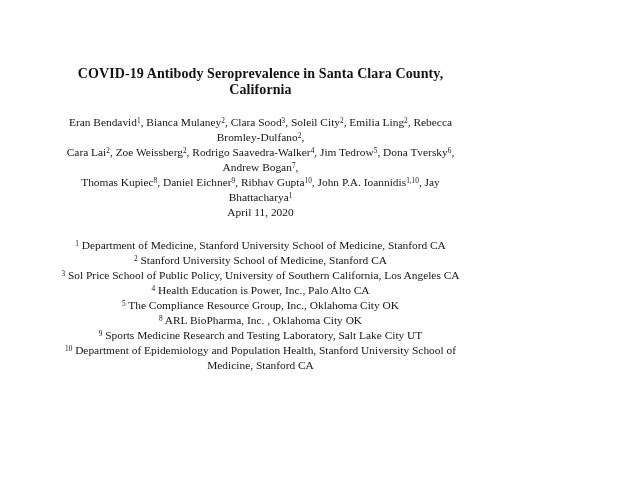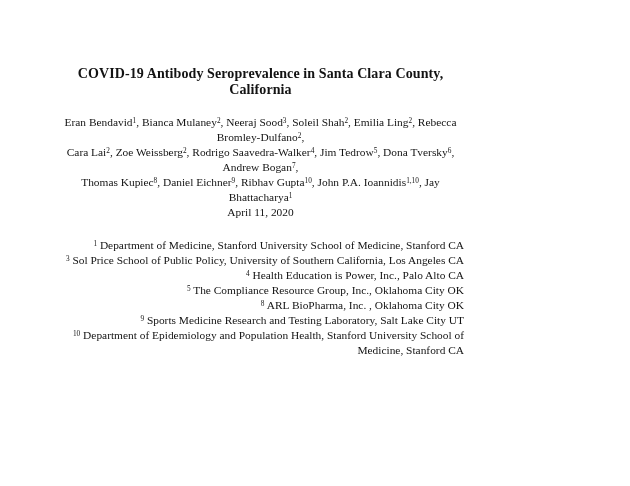--- a/index.html
+++ b/index.html
@@ -37,46 +37,47 @@
   }
   .date {
     text-align: center;
     font-size: 11.4px;
     line-height: 15px;
   }
   .affiliations {
     margin-top: 18px;
     font-size: 11.4px;
     line-height: 15px;
-    text-align: right;
+    text-align: center;
   }
   sup {
     font-size: 7.3px;
     line-height: 0;
     position: relative;
     top: -0.45em;
     vertical-align: baseline;
   }
 </style>
 </head>
 <body>
 
 <div class="page">
   <h1 class="title">COVID-19 Antibody Seroprevalence in Santa Clara County, California</h1>
 
   <div class="authors">
-    <div class="author-line"><span>Eran Bendavid</span><sup>1</sup><span>, Bianca Mulaney</span><sup>2</sup><span>, Neeraj Sood</span><sup>3</sup><span>, Soleil Shah</span><sup>2</sup><span>, Emilia Ling</span><sup>2</sup><span>, Rebecca Bromley-Dulfano</span><sup>2</sup><span>,</span></div>
+    <div class="author-line"><span>Eran Bendavid</span><sup>1</sup><span>, Bianca Mulaney</span><sup>2</sup><span>, Clara Sood</span><sup>3</sup><span>, Soleil City</span><sup>2</sup><span>, Emilia Ling</span><sup>2</sup><span>, Rebecca Bromley-Dulfano</span><sup>2</sup><span>,</span></div>
     <div class="author-line"><span>Cara Lai</span><sup>2</sup><span>, Zoe Weissberg</span><sup>2</sup><span>, Rodrigo Saavedra-Walker</span><sup>4</sup><span>, Jim Tedrow</span><sup>5</sup><span>, Dona Tversky</span><sup>6</sup><span>, Andrew Bogan</span><sup>7</sup><span>,</span></div>
     <div class="author-line"><span>Thomas Kupiec</span><sup>8</sup><span>, Daniel Eichner</span><sup>9</sup><span>, Ribhav Gupta</span><sup>10</sup><span>, John P.A. Ioannidis</span><sup>1,10</sup><span>, Jay Bhattacharya</span><sup>1</sup></div>
   </div>
 
   <div class="date">April 11, 2020</div>
 
   <div class="affiliations">
       <div class="affil"><sup>1</sup><span> Department of Medicine, Stanford University School of Medicine, Stanford CA</span></div>
+      <div class="affil"><sup>2</sup><span> Stanford University School of Medicine, Stanford CA</span></div>
       <div class="affil"><sup>3</sup><span> Sol Price School of Public Policy, University of Southern California, Los Angeles CA</span></div>
       <div class="affil"><sup>4</sup><span> Health Education is Power, Inc., Palo Alto CA</span></div>
       <div class="affil"><sup>5</sup><span> The Compliance Resource Group, Inc., Oklahoma City OK</span></div>
       <div class="affil"><sup>8</sup><span> ARL BioPharma, Inc. , Oklahoma City OK</span></div>
       <div class="affil"><sup>9</sup><span> Sports Medicine Research and Testing Laboratory, Salt Lake City UT</span></div>
       <div class="affil"><sup>10</sup><span> Department of Epidemiology and Population Health, Stanford University School of Medicine, Stanford CA</span></div>
     </div>
 </div>
 
 </body></html>

